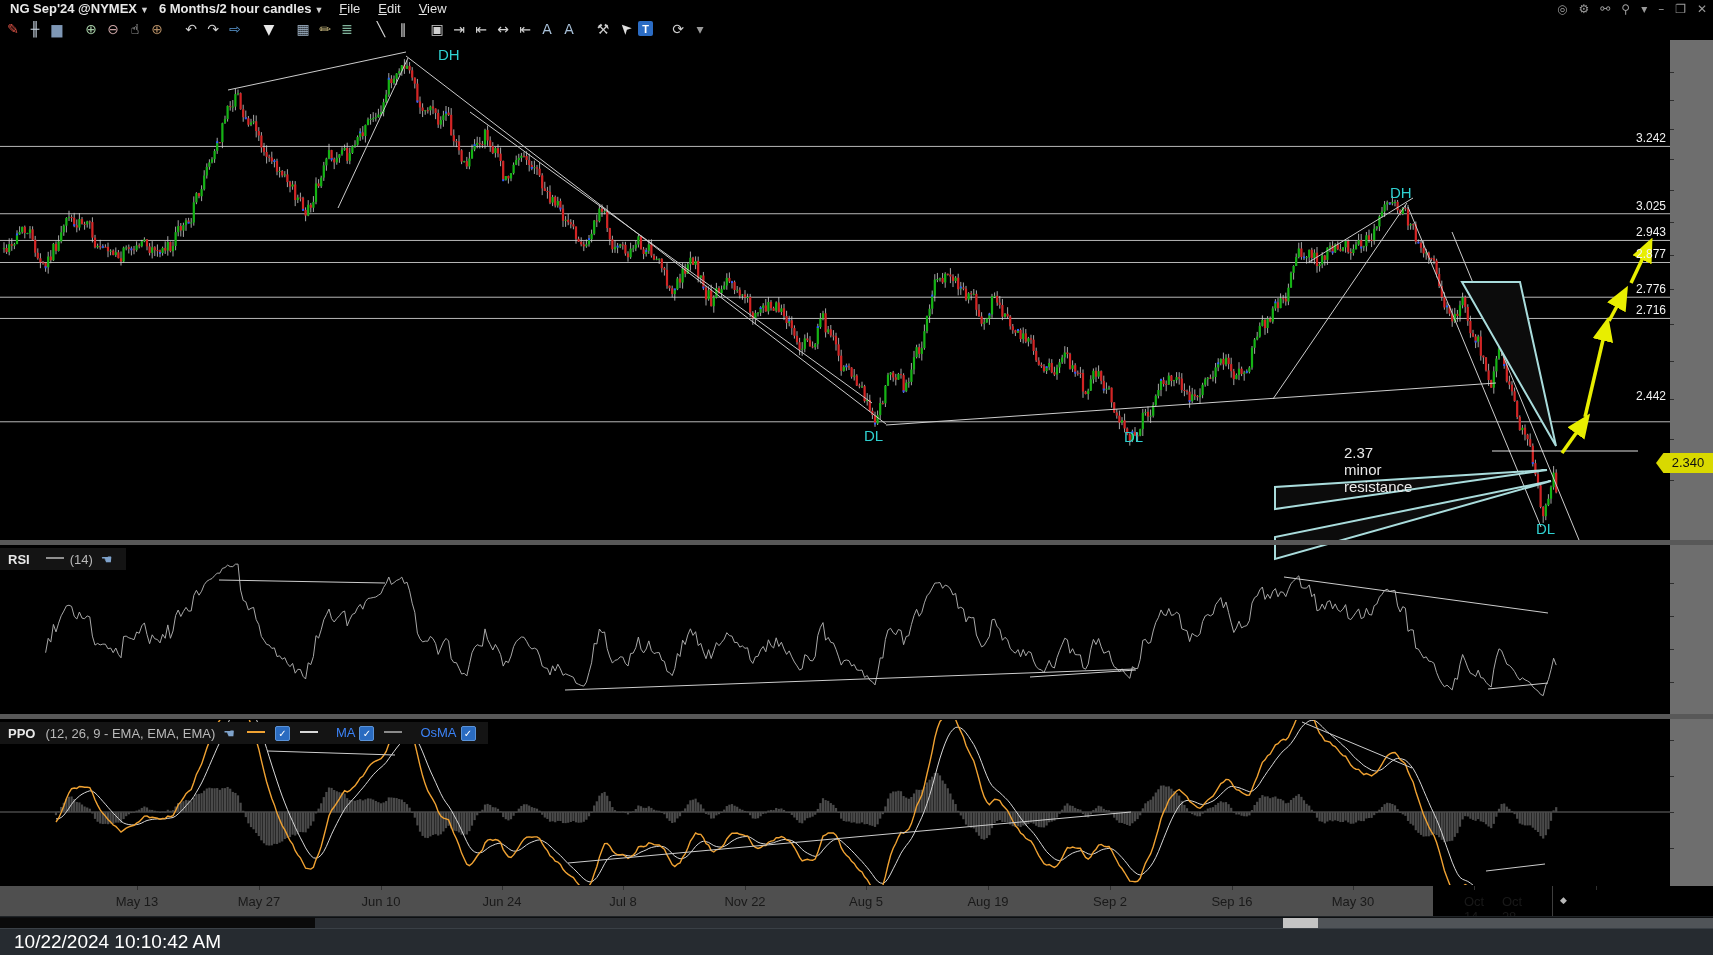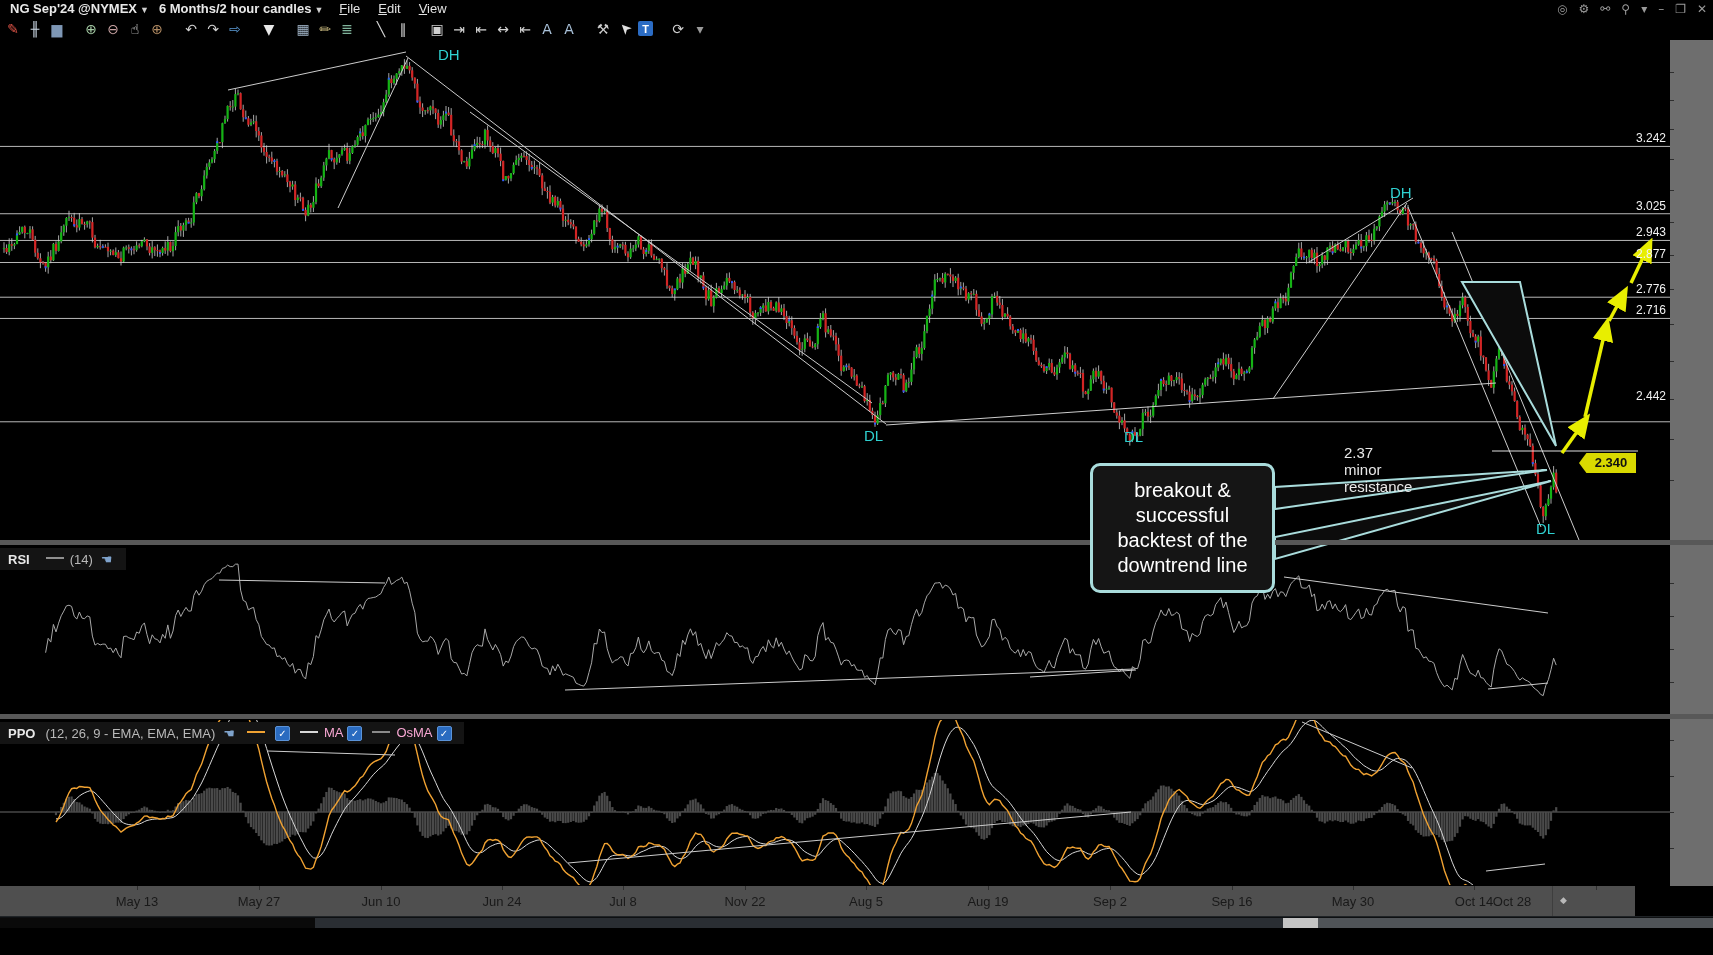--- a/index.html
+++ b/index.html
@@ -32,31 +32,31 @@
   .minor-res-label{position:absolute;font-size:15px;color:#e8e8e8;}
   
   .ind-row{position:absolute;left:0;height:22px;background:#141414;display:flex;align-items:center;
            color:#e8e8e8;font-size:13px;padding:0 8px;}
   .ind-name{font-weight:bold;margin-right:10px;}
   .ind-params{color:#b9b9b9;margin-right:8px;}
   .swatch{display:inline-block;width:18px;height:0;border-top:2px solid #888;margin:0 6px 3px 6px;vertical-align:middle;}
   .hand{color:#7fa3cc;font-family:"DejaVu Sans",sans-serif;margin-right:6px;}
   .chk{display:inline-block;width:13px;height:13px;background:#2a6bc0;border:1px solid #5b93d8;border-radius:2px;
        color:#fff;font-size:10px;line-height:13px;text-align:center;margin:0 4px;vertical-align:middle;}
-  .legend-label{color:#f9a8d4;}
+  .legend-label{color:#3b82f6;margin-left:12px;}
   
   .callout{position:absolute;background:#151515;border:3px solid #a9dcdc;border-radius:10px;color:#fff;
            font-size:20px;line-height:25px;text-align:center;display:flex;align-items:center;justify-content:center;
            padding:8px 6px;box-sizing:border-box;}
   
-  .price-badge{position:absolute;left:1579px;width:57px;height:20px;background:#d9d900;color:#111;
-               font-size:13px;font-weight:bold;line-height:20px;text-align:center;padding-left:7px;box-sizing:border-box;
+  .price-badge{position:absolute;left:1656px;width:57px;height:20px;background:#d9d900;color:#111;
+               font-size:13px;font-weight:normal;line-height:20px;text-align:center;padding-left:7px;box-sizing:border-box;
                clip-path:polygon(0 50%,13% 0,100% 0,100% 100%,13% 100%);}
   
-  .dateaxis{position:absolute;left:0;top:886px;width:1635px;height:30px;background:#4f4f4f;}
+  .dateaxis{position:absolute;left:0;top:886px;width:1433px;height:30px;background:#4f4f4f;}
   .dlabel{position:absolute;top:8px;font-size:13px;color:#191919;transform:translateX(-50%);}
   .dtick{position:absolute;top:0;width:1px;height:4px;background:#2f2f2f;}
   .dmark{position:absolute;top:9px;color:#b9b9b9;font-size:9px;font-family:"DejaVu Sans",sans-serif;}
   .dline{position:absolute;top:0;width:1px;height:30px;background:#3e3e3e;}
   
   .scrollbar{position:absolute;left:0;top:916px;width:1713px;height:12px;background:#0e1012;border-top:1px solid #1f2326;box-sizing:border-box;}
   .sb-seg{position:absolute;top:1px;height:10px;}
   
   .statusbar{position:absolute;left:0;top:928px;width:1713px;height:27px;background:#262b30;border-top:1px solid #3a4046;
              box-sizing:border-box;color:#fff;font-size:19px;display:flex;align-items:center;padding-left:14px;}
@@ -2041,23 +2041,20 @@
     <span class="hand">☚</span>
   </div>
   <div class="ind-row" style="top:722px">
     <span class="ind-name">PPO</span>
     <span class="ind-params">(12, 26, 9 - EMA, EMA, EMA)</span>
     <span class="hand">☚</span>
     <span id="ppo-legend"><span class="swatch" style="border-color: rgb(240, 162, 50);"></span><span class="chk">✓</span><span class="swatch" style="border-color: rgb(216, 216, 216);"></span><span class="legend-label">MA</span><span class="chk">✓</span><span class="swatch" style="border-color: rgb(138, 138, 138);"></span><span class="legend-label">OsMA</span><span class="chk">✓</span></span>
   </div>
 
   <div class="overlay" id="overlay">
-    <div class="callout" style="left:1090px;top:463px;width:185px;height:130px">
-      <span>breakout &amp; successful backtest of the downtrend line</span>
-    </div>
     <div class="minor-res-label" style="right:1713px;left:auto;top:444px;left:1344px">2.37 minor resistance</div>
     <div class="price-badge" style="top:453px">2.340</div>
   <div class="swing-label" style="left:438px;top:46px">DH</div>
       <div class="swing-label" style="left:864px;top:427px">DL</div>
       <div class="swing-label" style="left:1124px;top:428px">DL</div>
       <div class="swing-label" style="left:1390px;top:184px">DH</div>
       <div class="swing-label" style="left:1536px;top:520px">DL</div>
       <div class="level-label" style="top:131.41319940775446px">3.242</div>
       <div class="level-label" style="top:198.73885408080903px">3.025</div>
       <div class="level-label" style="top:225.44549456535046px">2.943</div>
@@ -2098,13 +2095,16 @@
       <div class="dmark" style="left:1560px">◆</div>
     </div>
 
   <div class="scrollbar" id="scrollbar">
       <div class="sb-seg" style="left:0px;width:315px;background:#0a0a0a"></div>
       <div class="sb-seg" style="left:315px;width:968px;background:#2a2e33"></div>
       <div class="sb-seg" style="left:1283px;width:35px;background:#c4c4c4"></div>
       <div class="sb-seg" style="left:1318px;width:395px;background:#505458"></div>
     </div>
 
+  <div class="statusbar">
+    <span>10/22/2024 10:10:42 AM</span>
+  </div>
 </div>
 
 </body></html>

